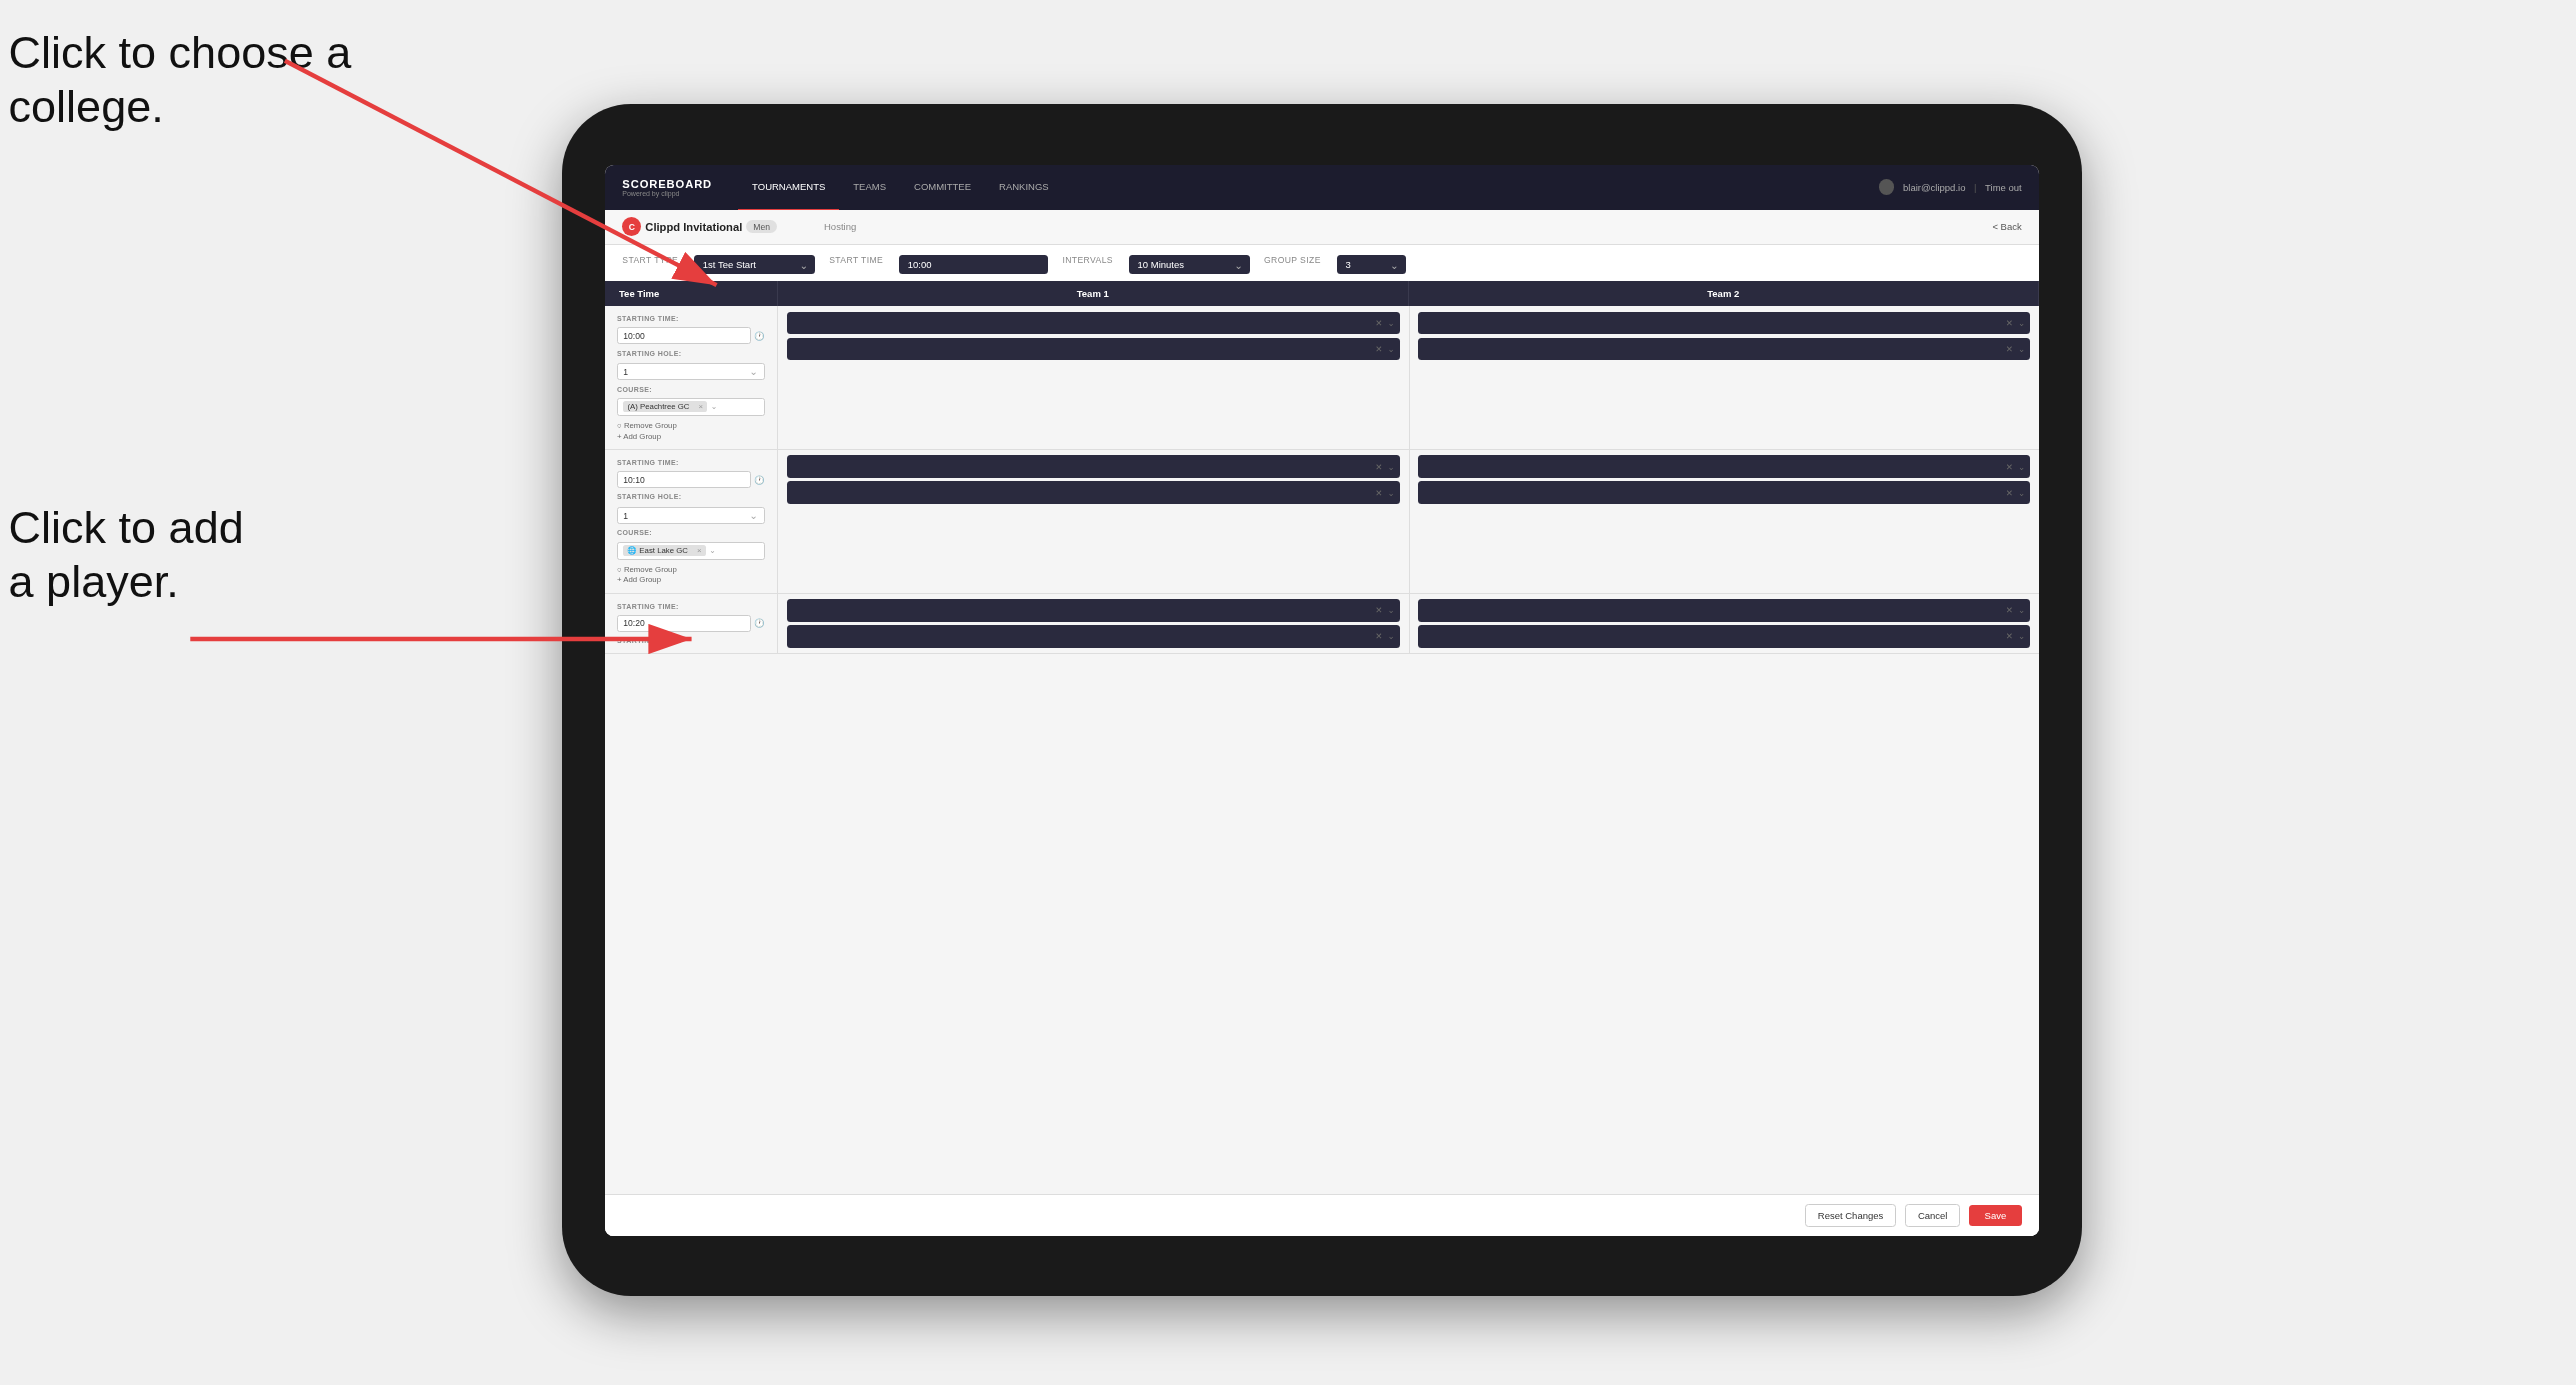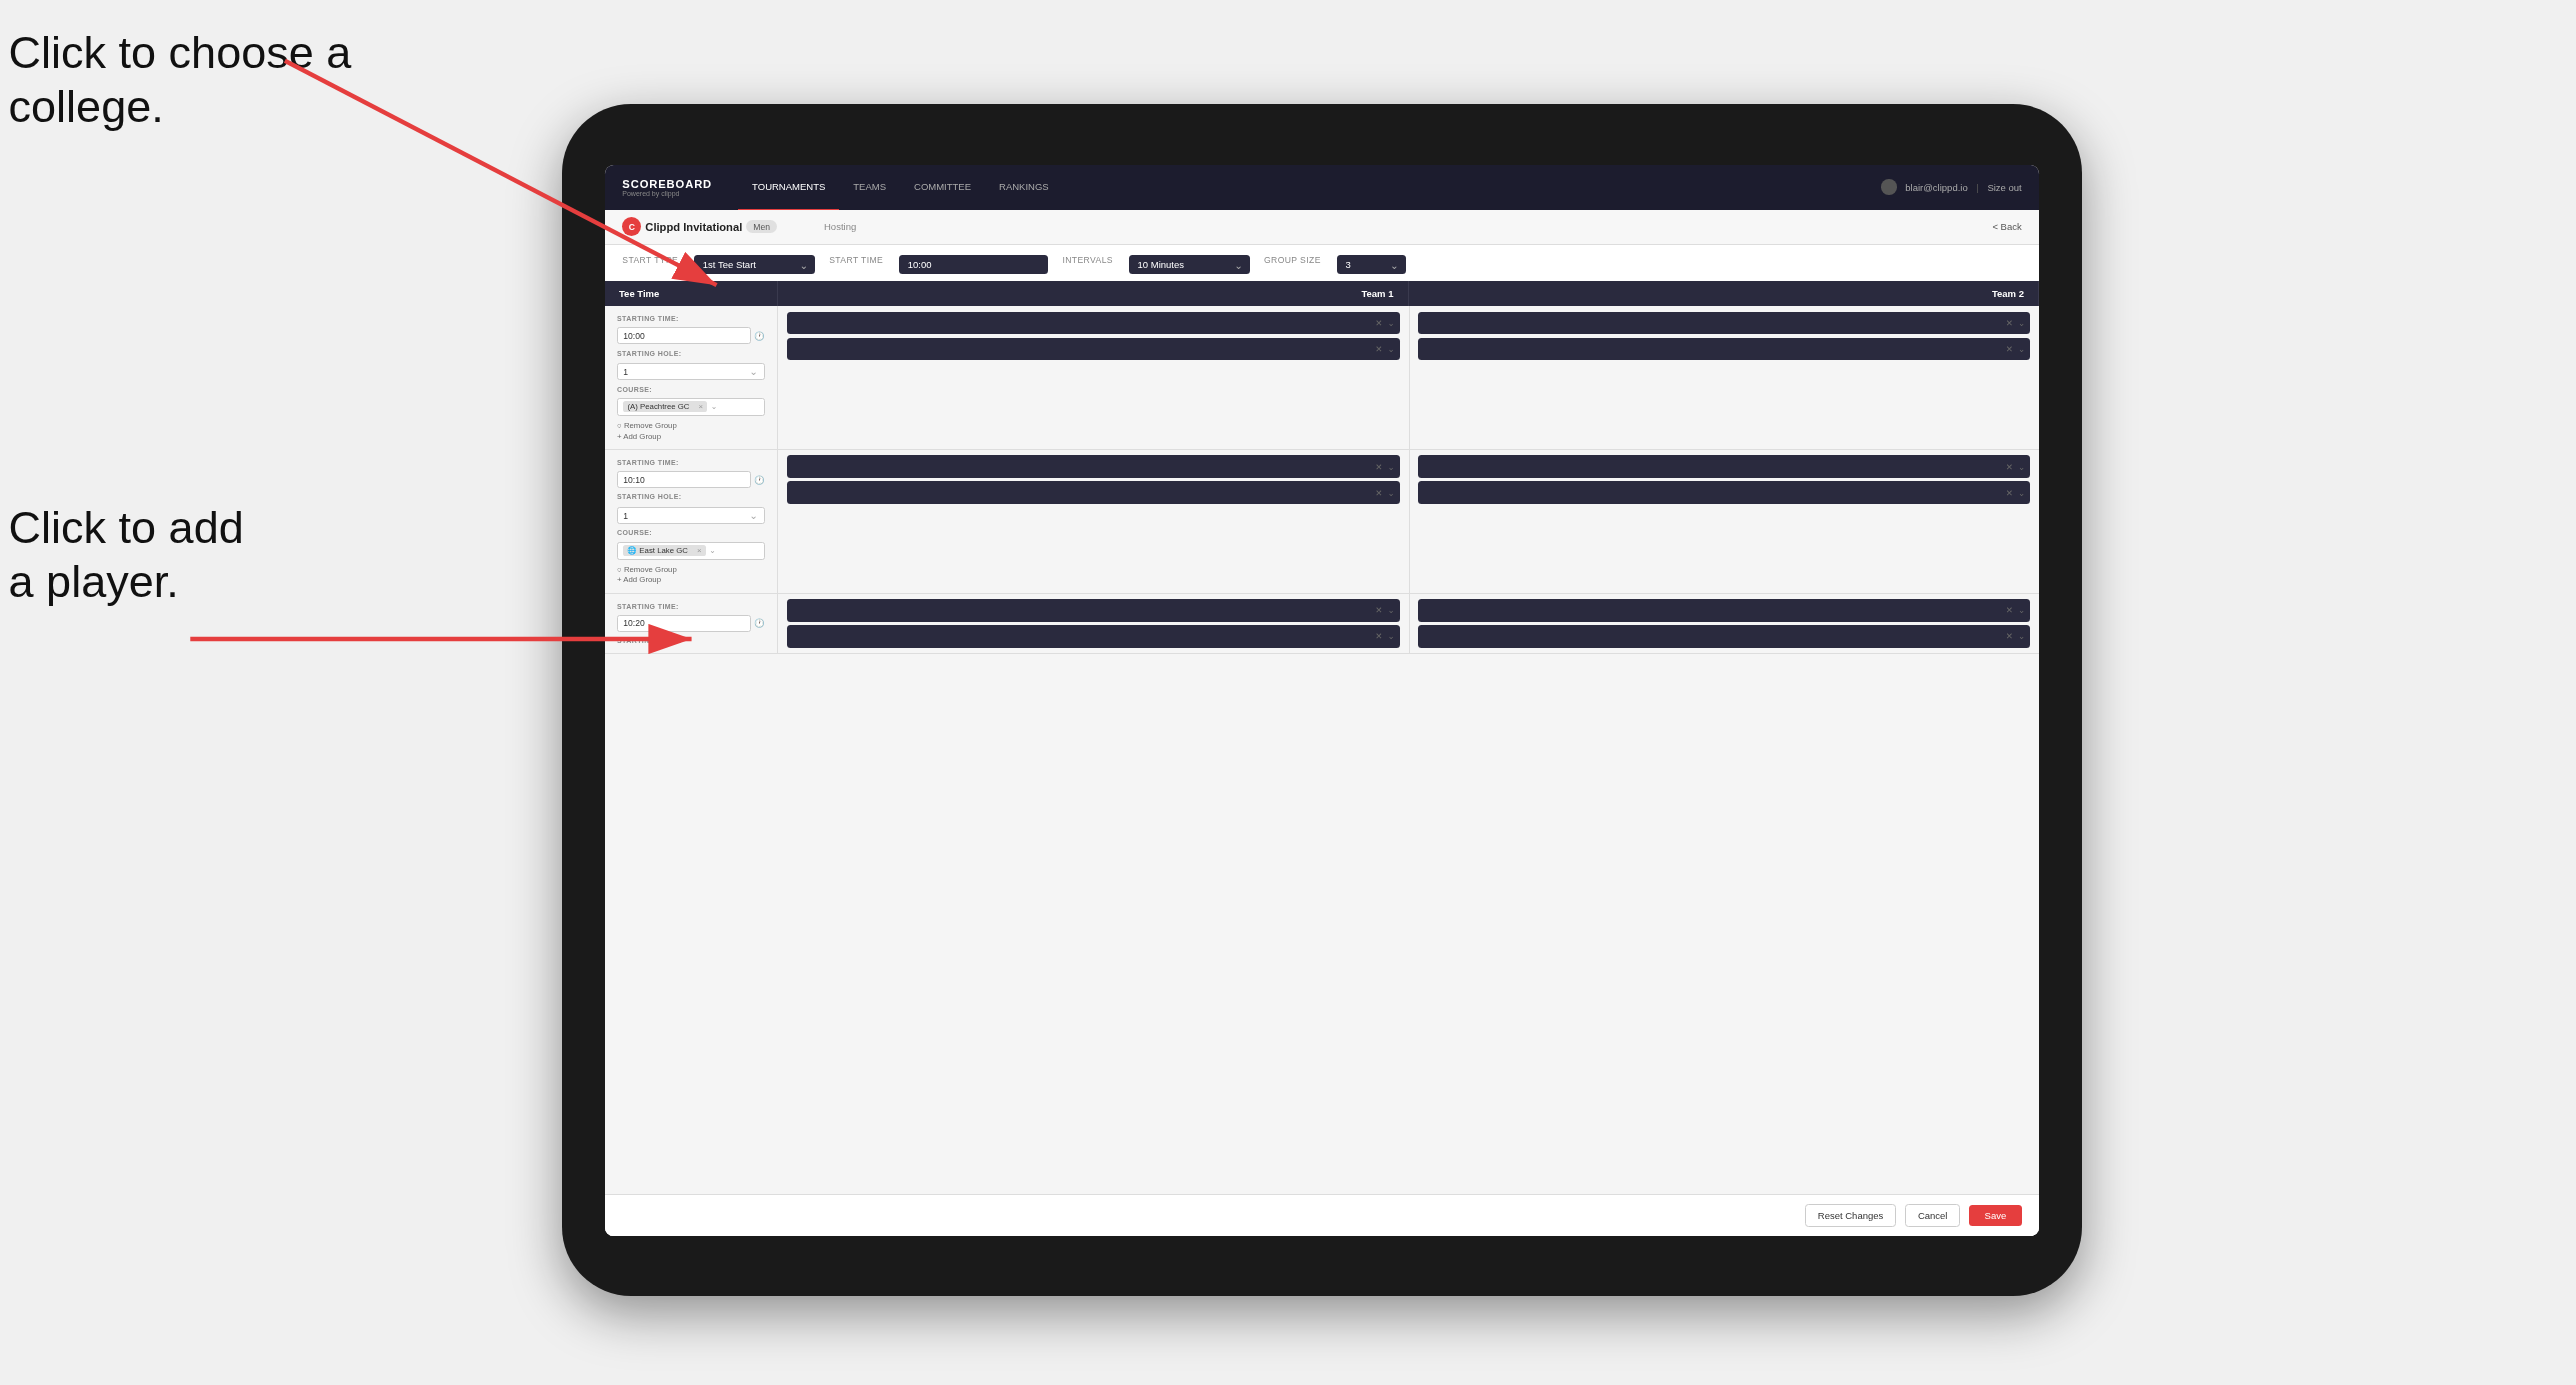--- a/index.html
+++ b/index.html
@@ -232,21 +232,21 @@
       display: grid;
       grid-template-columns: 173px 1fr 1fr;
       background: #2a2a3e;
       flex-shrink: 0;
     }
     .th-cell {
       color: #fff;
       font-size: 9.5px;
       font-weight: 600;
       padding: 7px 14px;
-      text-align: right;
+      text-align: center;
       border-right: 0.9px solid #3a3a4e;
     }
     .th-cell:first-child {
       text-align: left;
     }
 
     
     .table-body {
       flex: 1;
       overflow-y: auto;
@@ -435,21 +435,21 @@
       <div class="nav-tabs">
         <div class="nav-tab active">TOURNAMENTS</div>
         <div class="nav-tab">TEAMS</div>
         <div class="nav-tab">COMMITTEE</div>
         <div class="nav-tab">RANKINGS</div>
       </div>
       <div class="nav-right">
         <div class="nav-user-dot"></div>
         <span>blair@clippd.io</span>
         <span class="nav-divider">|</span>
-        <span style="cursor:pointer;">Size out</span>
+        <span style="cursor:pointer;">Time out</span>
       </div>
     </div>
 
     <div class="sub-header">
       <div class="sub-header-logo">C</div>
       <span class="sub-header-title">Clippd Invitational</span>
       <span class="sub-header-badge">Men</span>
       <span class="sub-header-hosting">Hosting</span>
       <span class="sub-header-back">&lt; Back</span>
     </div>

